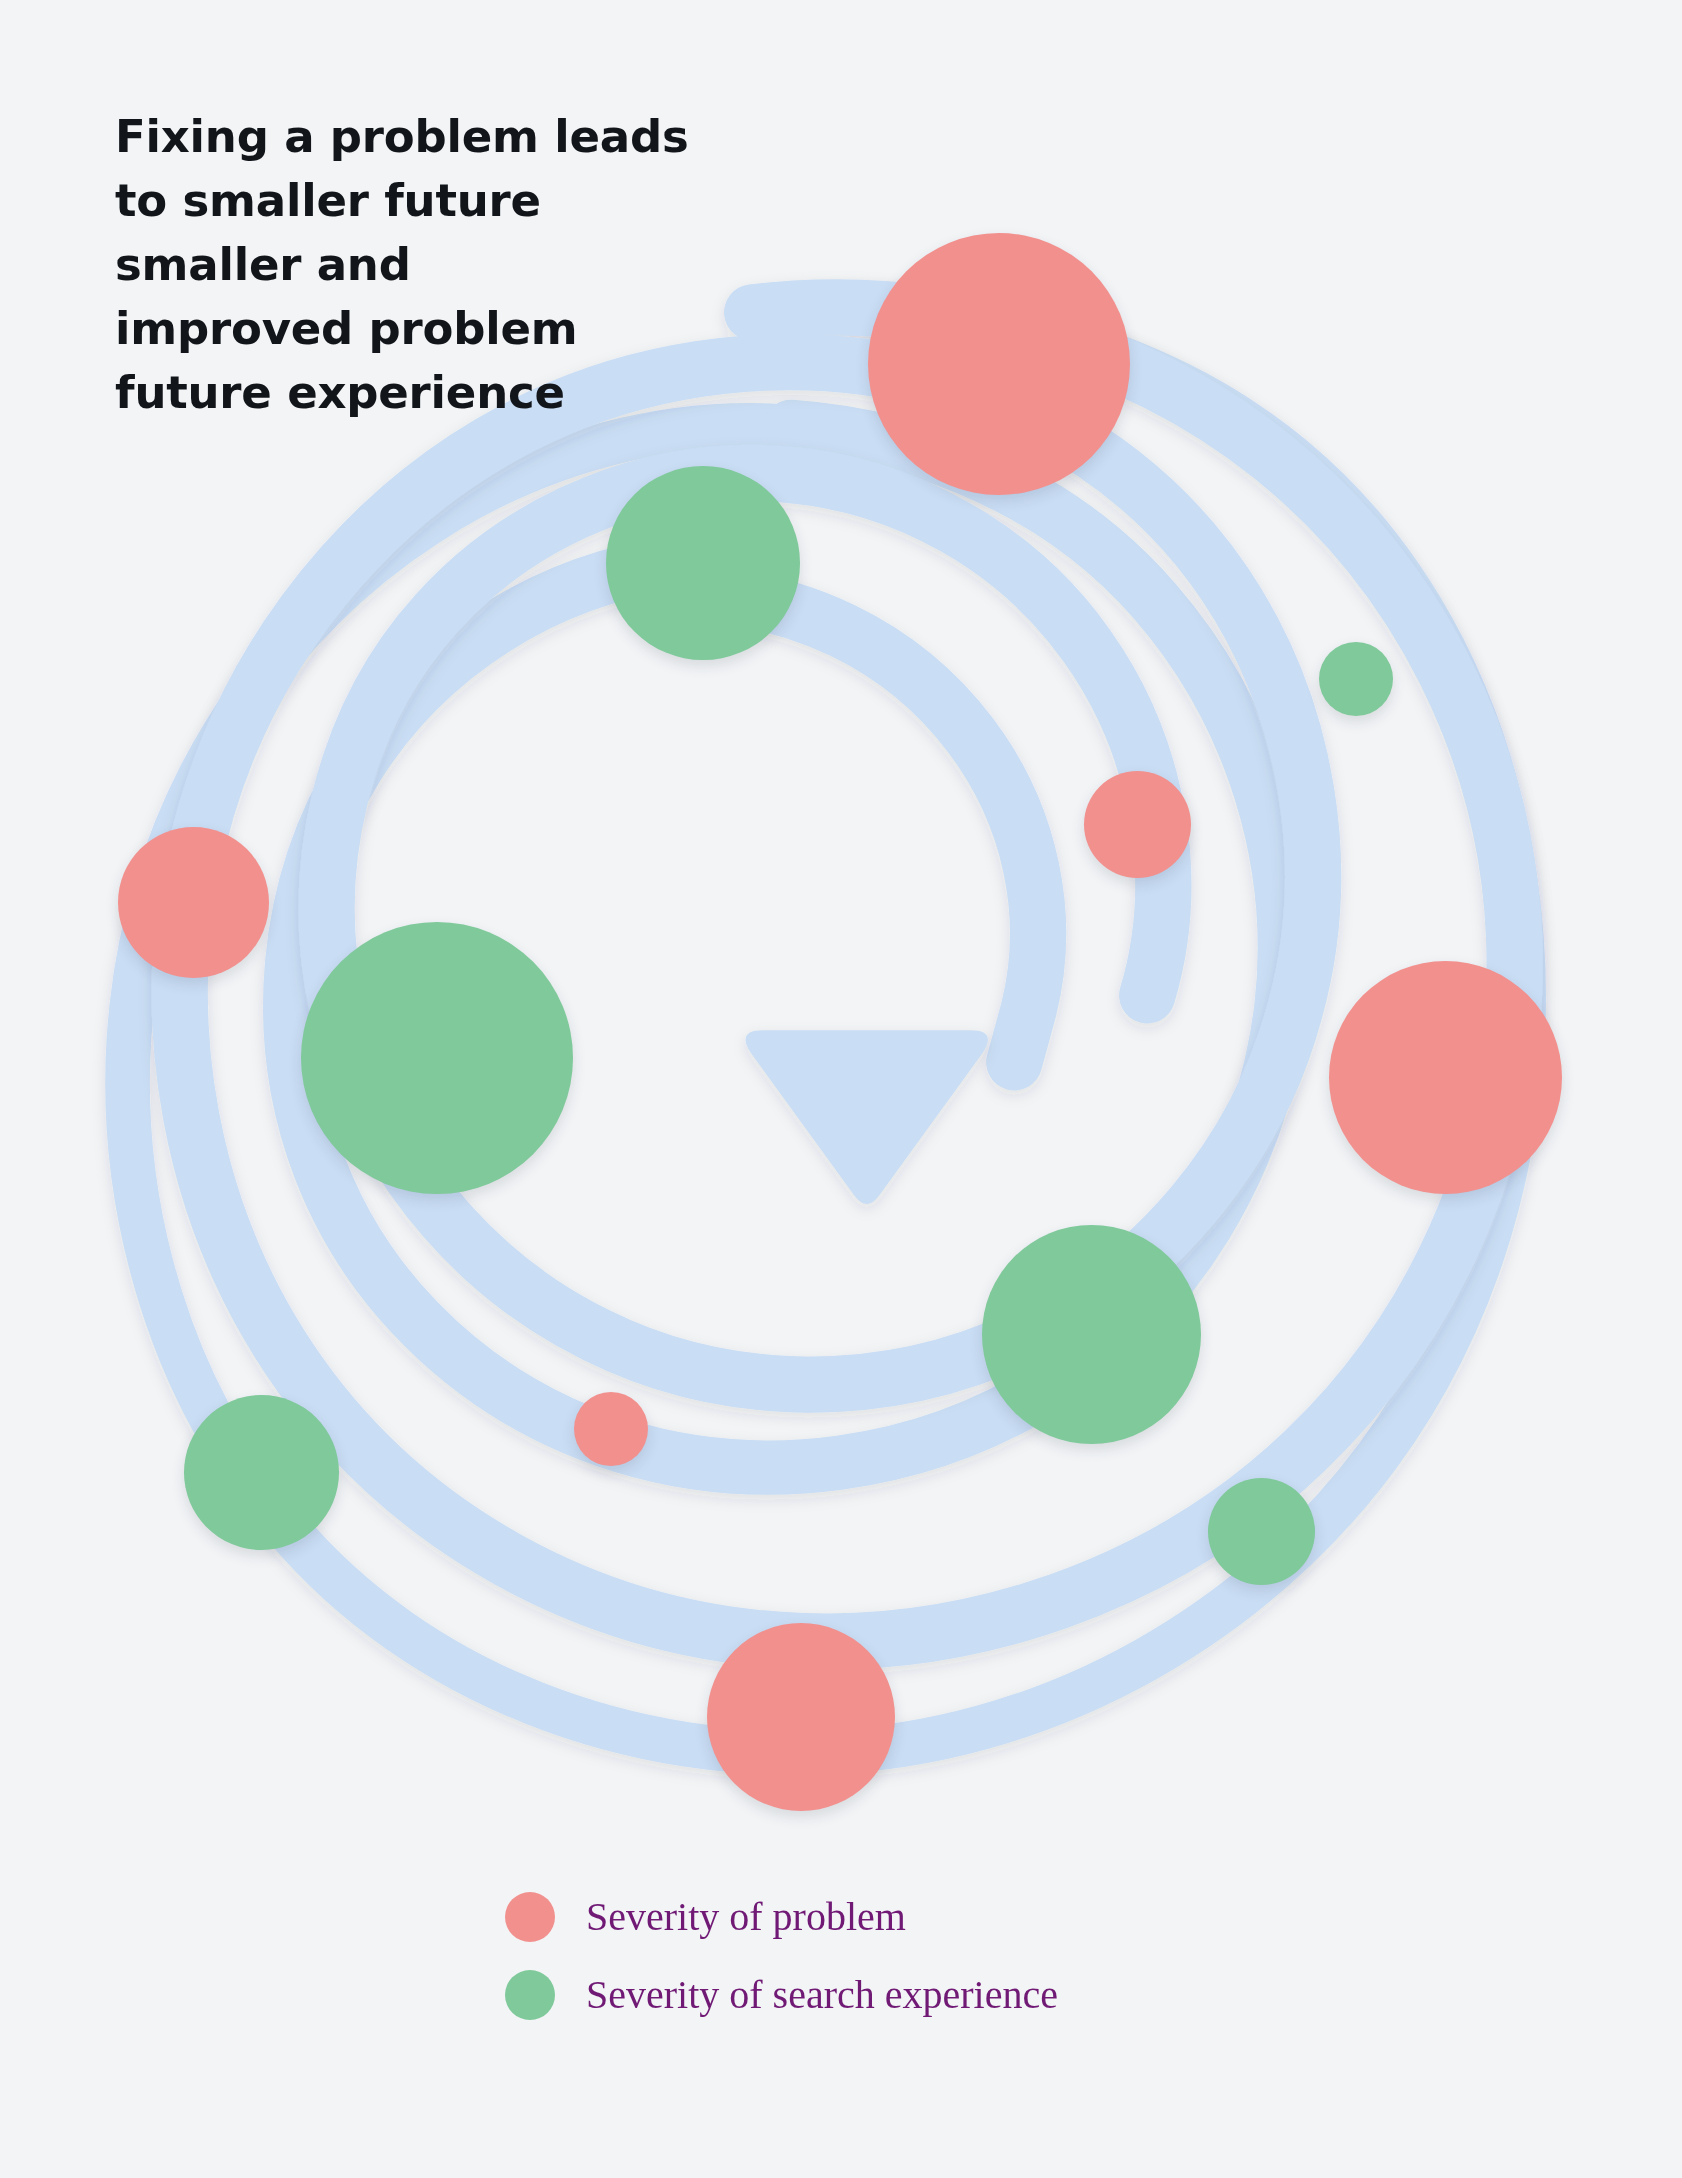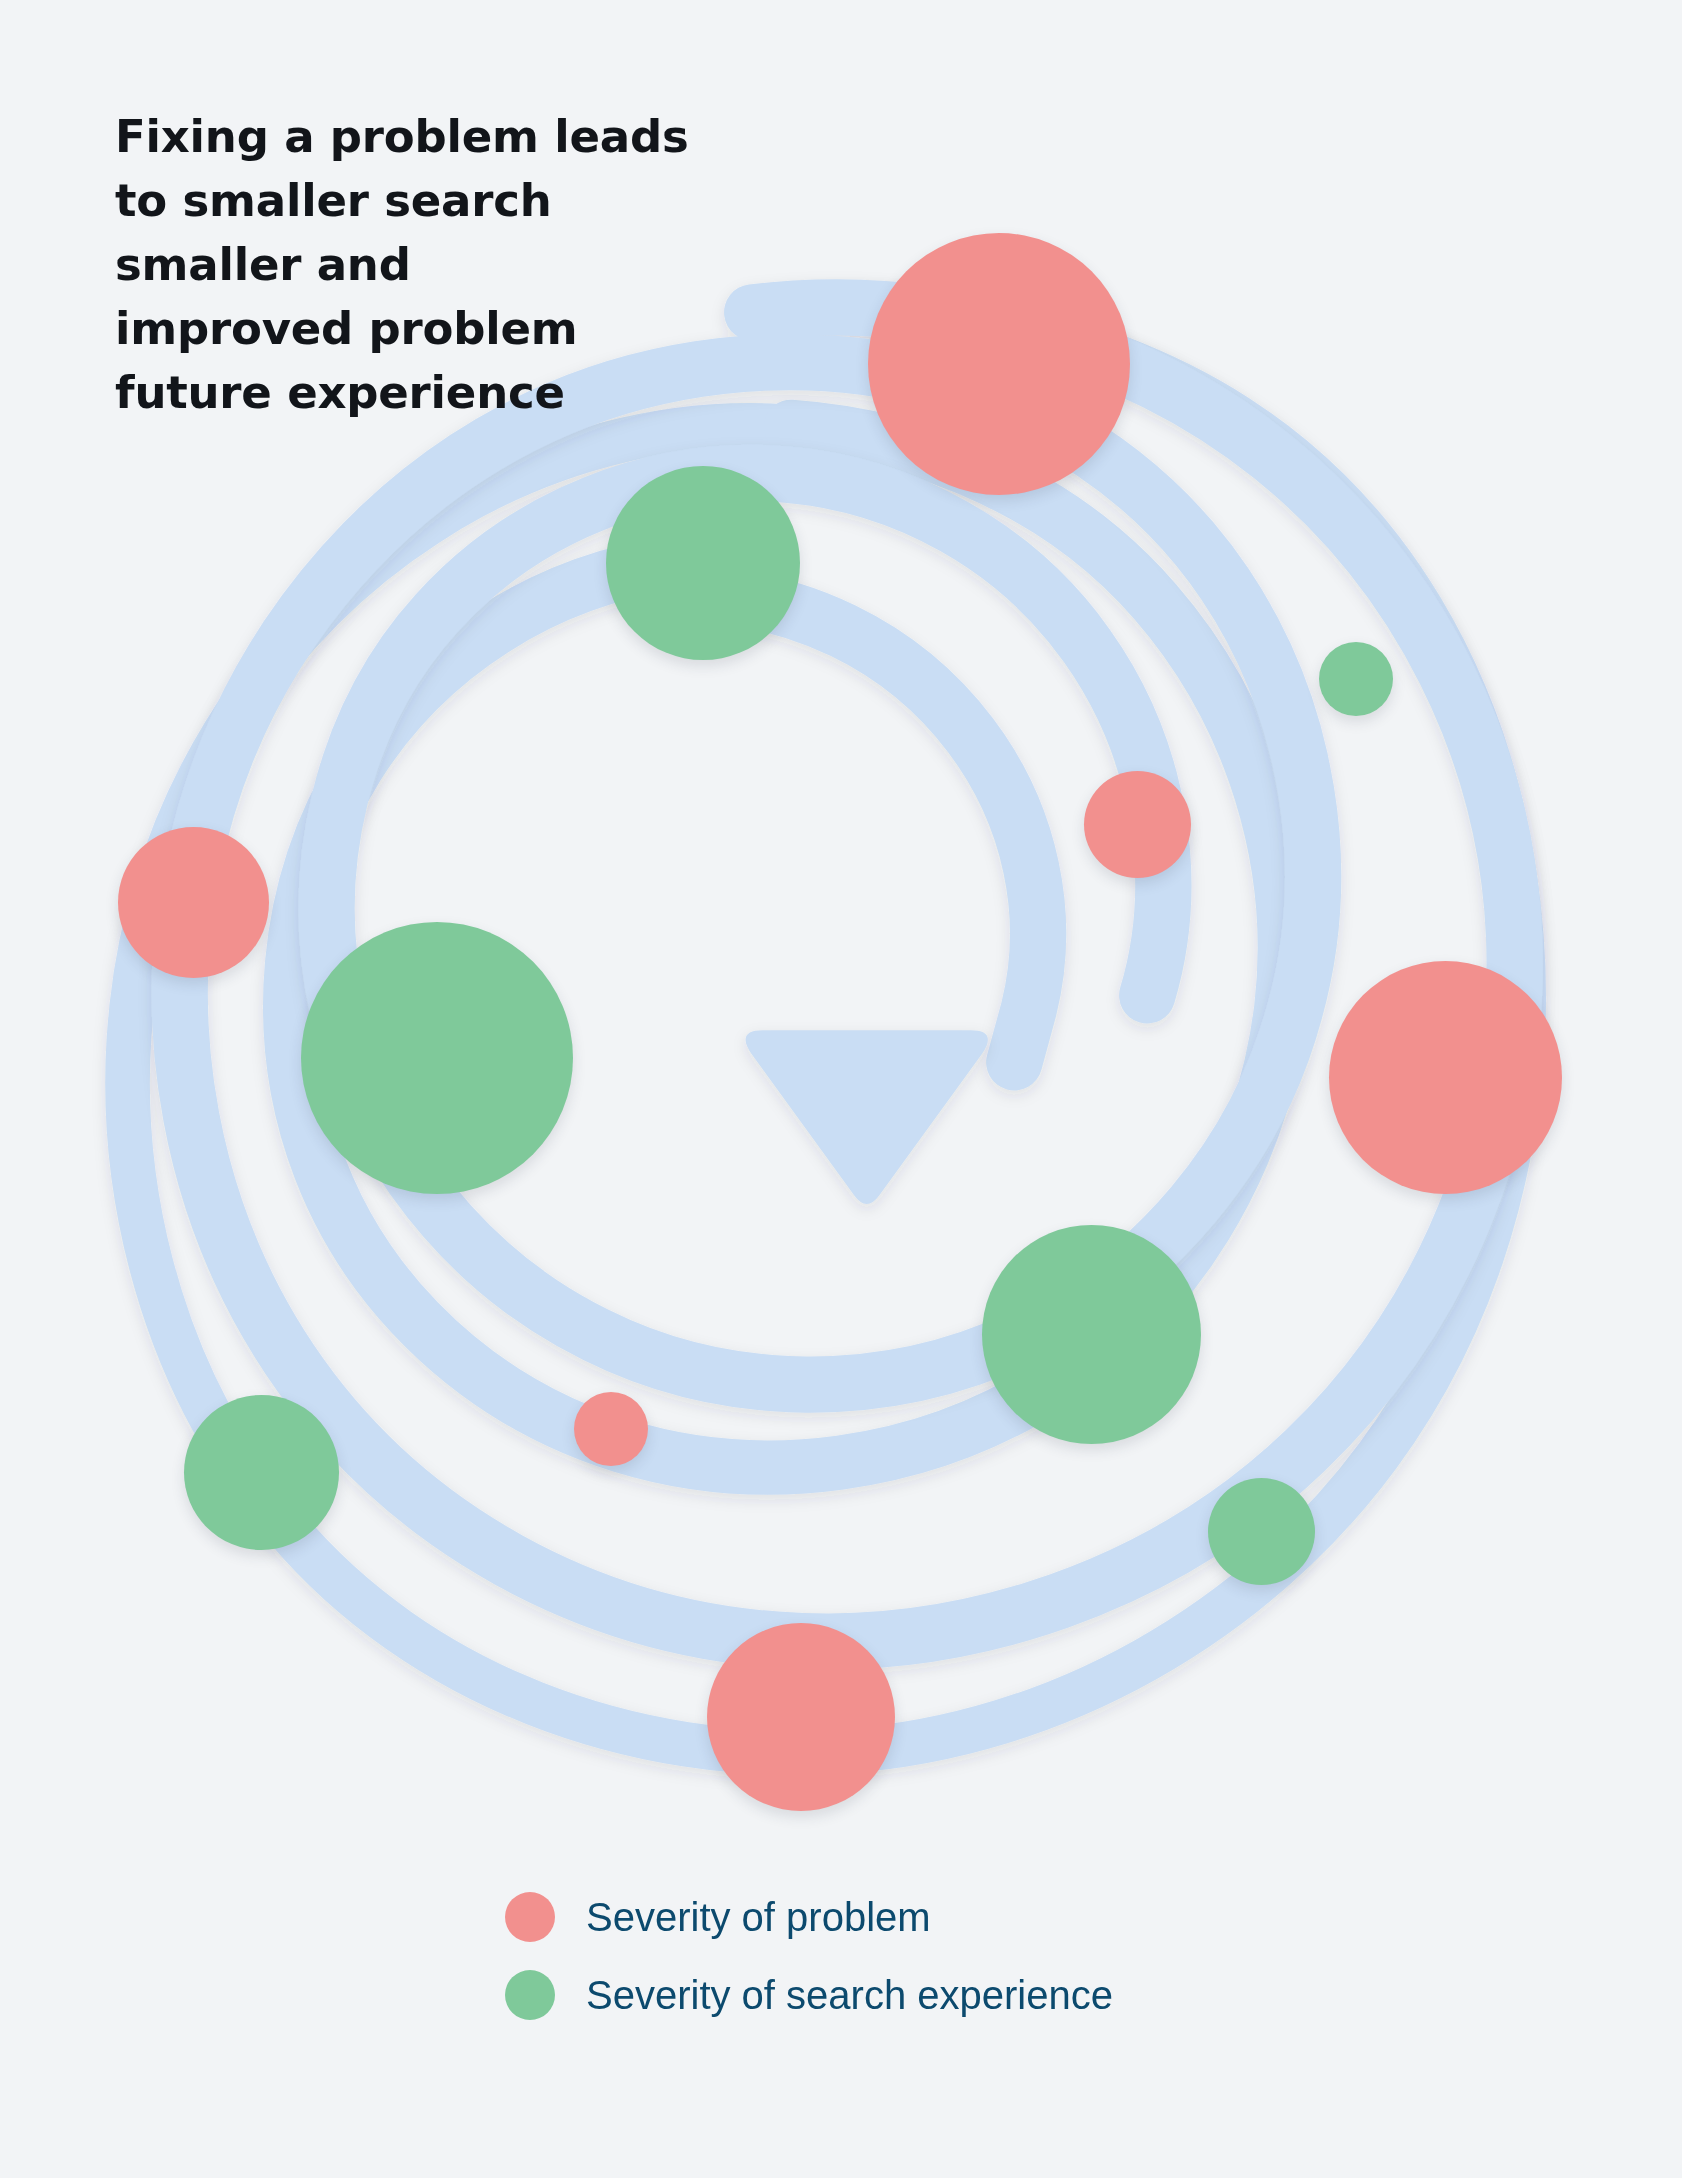--- a/index.html
+++ b/index.html
@@ -77,24 +77,24 @@
     height: 78px;
   }
   .legend-swatch {
     width: 50px;
     height: 50px;
     border-radius: 50%;
     flex: 0 0 auto;
   }
   .legend-label {
     margin-left: 31px;
-    font-family: Liberation Sans, sans-serif;
+    font-family: Liberation Serif, serif;
     font-size: 40px;
     font-weight: 400;
-    color: #0c4a6e;
+    color: #701a75;
     white-space: nowrap;
     line-height: 1;
   }
 </style>
 </head>
 <body>
 
 <div id="stage">
 
   <svg id="spiral-svg" viewBox="0 0 1734 2245" preserveAspectRatio="none" aria-hidden="true">
@@ -173,21 +173,21 @@
                Q 1028 1062 1012 1086
                L 906 1232
                Q 893 1250, 880 1232
                L 774 1086
                Q 758 1062, 786 1062 Z" fill="#C9DDF4"></path>
     </g>
   </svg>
 
   <div id="title-block">
     <div class="title-line">Fixing a problem leads</div>
-    <div class="title-line">to smaller search</div>
+    <div class="title-line">to smaller future</div>
     <div class="title-line">smaller and</div>
     <div class="title-line">improved problem</div>
     <div class="title-line">future experience</div>
   </div>
 
   <div id="bubble-layer">
       <div class="bubble" style="left: 301px; top: 922px; width: 272px; height: 272px; background: rgb(127, 201, 154);"></div>
       <div class="bubble" style="left: 868px; top: 233px; width: 262px; height: 262px; background: rgb(242, 144, 142);"></div>
       <div class="bubble" style="left: 1329px; top: 961px; width: 233px; height: 233px; background: rgb(242, 144, 142);"></div>
       <div class="bubble" style="left: 982px; top: 1225px; width: 219px; height: 219px; background: rgb(127, 201, 154);"></div>

